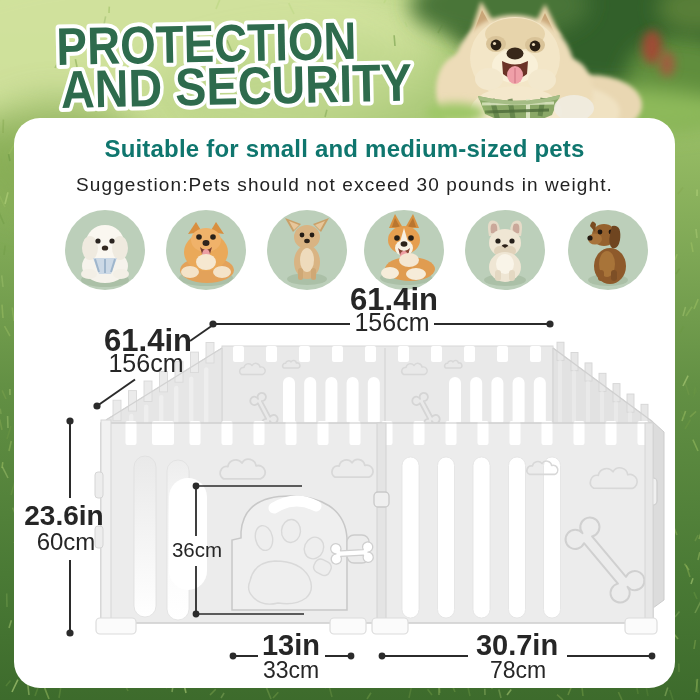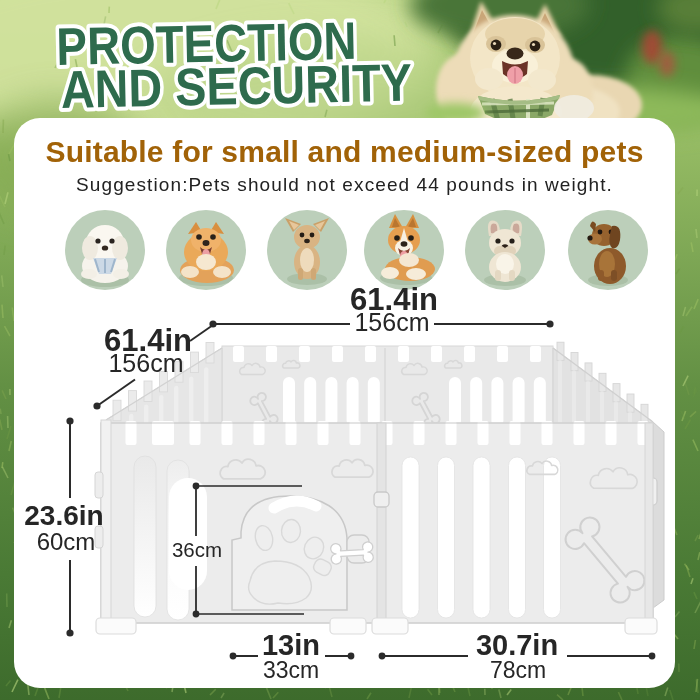--- a/index.html
+++ b/index.html
@@ -212,23 +212,23 @@
  </g>
 
  <g transform="rotate(-1.2 200 70)" font-family="'Liberation Sans',sans-serif" font-weight="700" fill="#2e6b4d" stroke="#ffffff" stroke-width="8" paint-order="stroke" stroke-linejoin="round">
   <text x="207" y="62" font-size="53" text-anchor="middle" textLength="300" lengthAdjust="spacingAndGlyphs">PROTECTION</text>
   <text x="236" y="105" font-size="53" text-anchor="middle" textLength="351" lengthAdjust="spacingAndGlyphs">AND SECURITY</text>
  </g>
 </svg>
 
 <div style="position:absolute;left:14px;top:118px;width:661px;height:570px;background:#ffffff;border-radius:26px"></div>
 
-<div style="position:absolute;left:14px;top:135px;width:661px;text-align:center;font-size:30px;font-weight:700;color:#a16207;letter-spacing:0.2px">Suitable for small and medium-sized pets</div>
-
-<div style="position:absolute;left:14px;top:174px;width:661px;text-align:center;font-size:19px;color:#222222;letter-spacing:1.1px">Suggestion:Pets should not exceed 44 pounds in weight.</div>
+<div style="position:absolute;left:14px;top:135px;width:661px;text-align:center;font-size:24px;font-weight:700;color:#0f766e;letter-spacing:0.2px">Suitable for small and medium-sized pets</div>
+
+<div style="position:absolute;left:14px;top:174px;width:661px;text-align:center;font-size:19px;color:#222222;letter-spacing:1.1px">Suggestion:Pets should not exceed 30 pounds in weight.</div>
 
 <div style="position:absolute;left:65px;top:210px;width:80px;height:80px;border-radius:50%;background:#bccfba;overflow:hidden">
 <svg width="80" height="80" viewBox="0 0 80 80">
         <ellipse cx="40" cy="70" rx="24" ry="7" fill="#abc0a7"></ellipse>
 <ellipse cx="40" cy="56" rx="23" ry="17" fill="#f6f3ec"></ellipse>
 <ellipse cx="40" cy="33" rx="19" ry="18" fill="#faf7f0"></ellipse>
 <ellipse cx="25" cy="38" rx="8" ry="12" fill="#efeadf"></ellipse>
         <ellipse cx="55" cy="38" rx="8" ry="12" fill="#efeadf"></ellipse>
 <circle cx="33" cy="31" r="2.6" fill="#2a2420"></circle>
         <circle cx="47" cy="31" r="2.6" fill="#2a2420"></circle>

